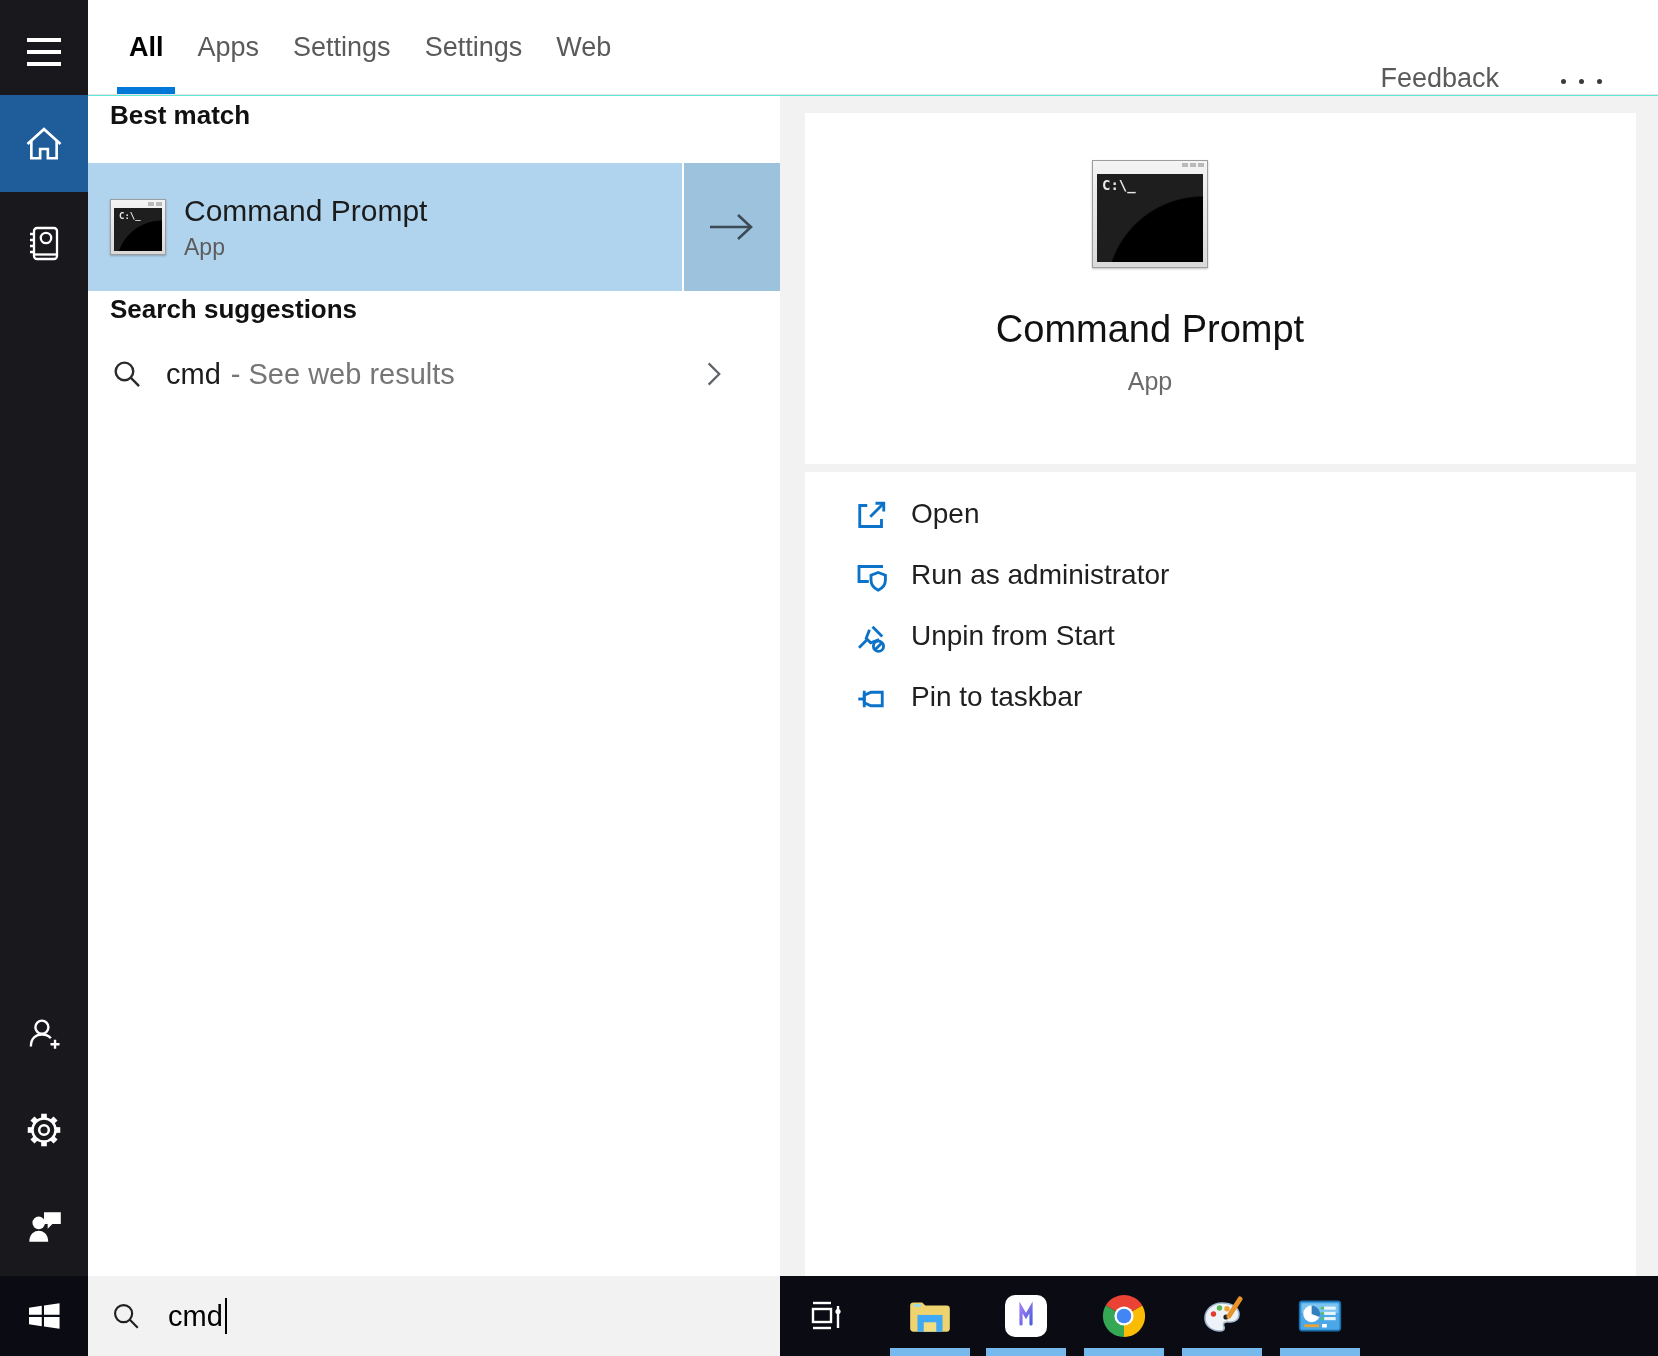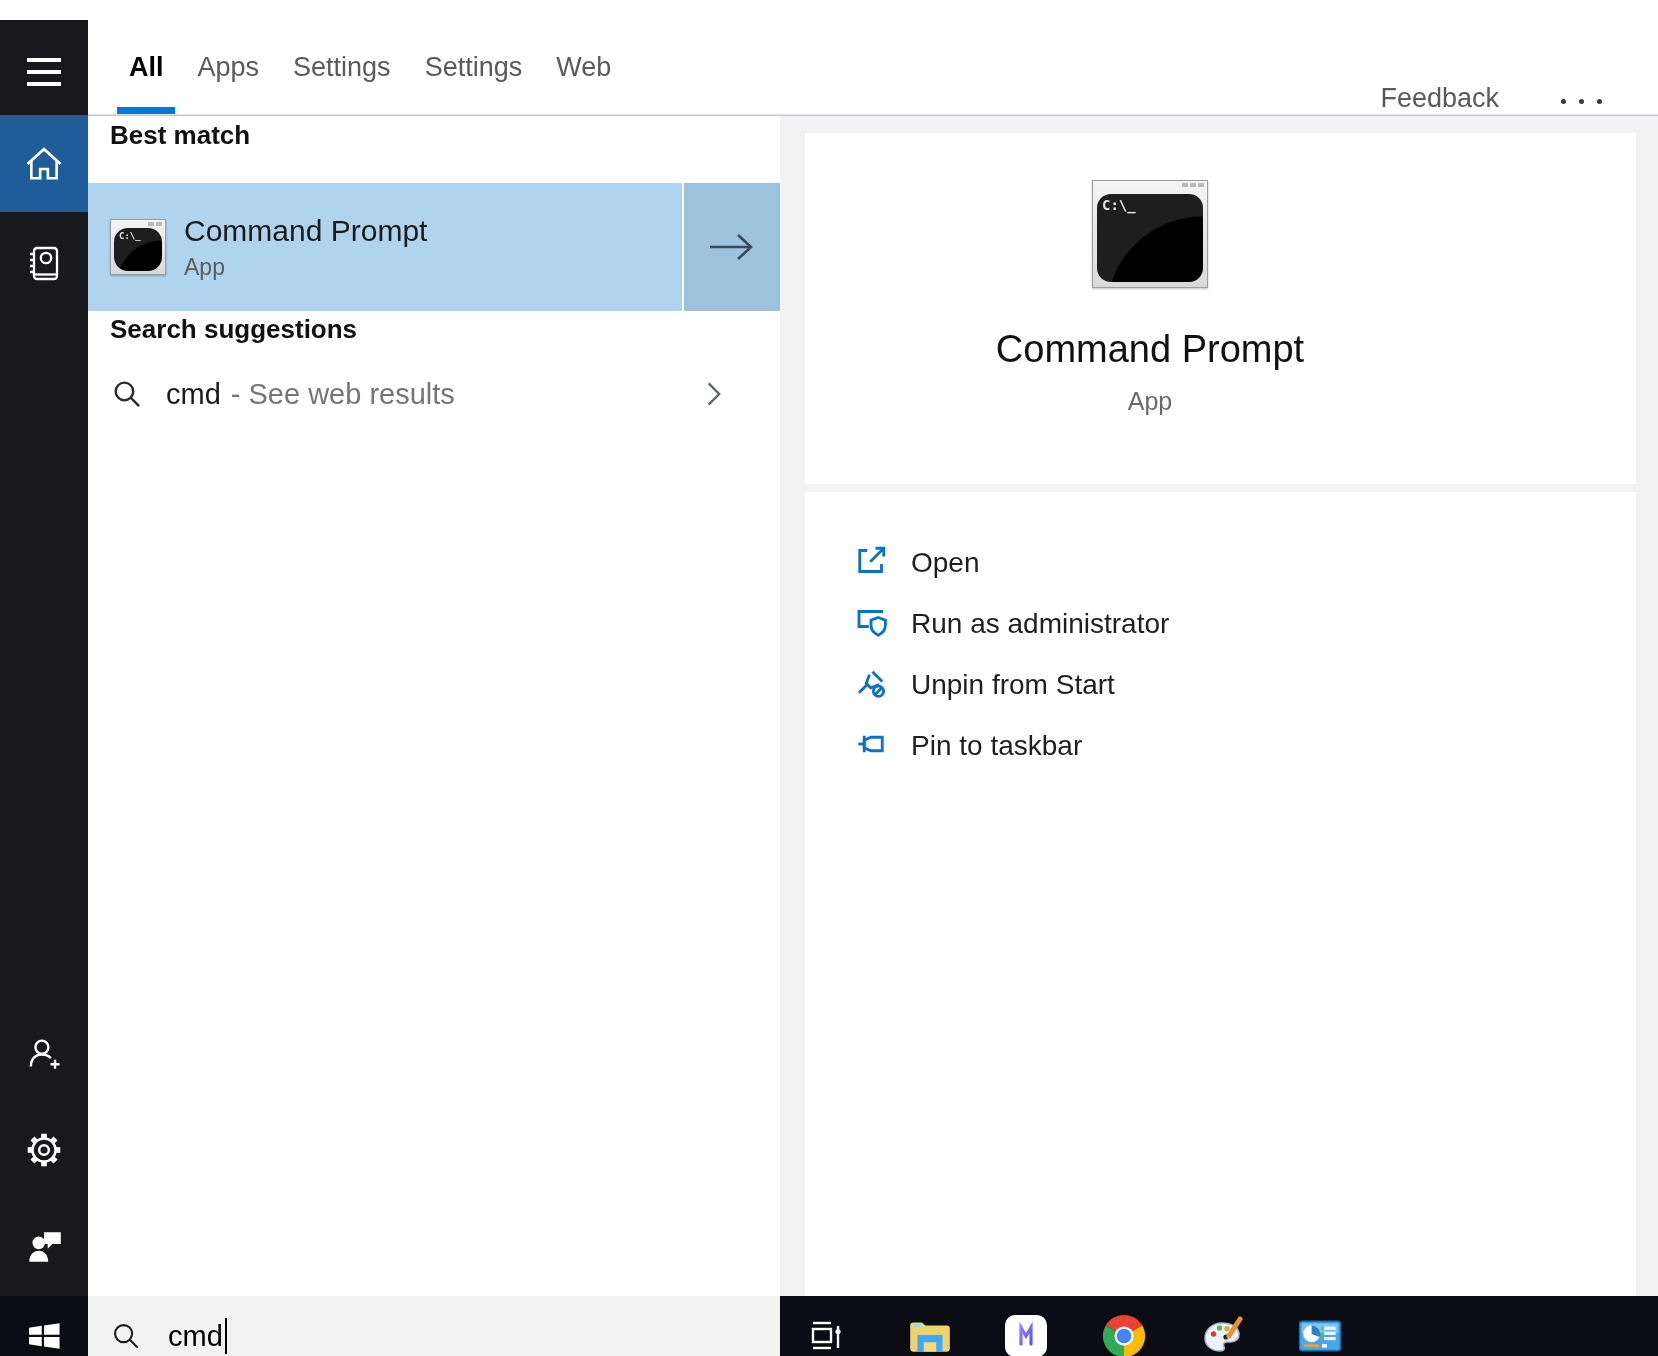--- a/index.html
+++ b/index.html
@@ -1,18 +1,18 @@
 <!DOCTYPE html>
 <html><head>
 <meta charset="utf-8">
 <style>
   * { margin:0; padding:0; box-sizing:border-box; }
   html,body { width:1658px; height:1356px; }
   body { font-family:"Liberation Sans","DejaVu Sans",sans-serif; background:#fff; overflow:hidden; }
-  .screen { position:relative; width:1658px; height:1116px; background:#f9a8d4;margin-top:20px; }
+  .screen { position:relative; width:1658px; height:1116px; background:#5eead4; }
 
   
   .rail { position:absolute; left:0; top:0; width:88px; height:1356px; background:#18181d; z-index:5; }
   .rail-btn { position:absolute; left:0; width:88px; height:88px; display:flex; align-items:center; justify-content:center; cursor:pointer; }
   .rail-btn.menu { top:8px; }
   .rail-home-block { position:absolute; left:0; top:95px; width:88px; height:97px; background:#1e5c9a; display:flex; align-items:center; justify-content:center; cursor:pointer; }
   .rail-journal { top:200px; }
   .rail-adduser { top:990px; }
   .rail-gear { top:1086px; }
   .rail-feedback { top:1182px; }
@@ -43,41 +43,41 @@
   .result-type { font-size:23px; color:#5c5c5c; }
 
   .suggestion-row { position:absolute; left:0; top:244px; width:692px; height:68px; display:flex; align-items:center; cursor:pointer; }
   .suggestion-row .mag { margin-left:22px; }
   .sugg-text { margin-left:22px; font-size:29px; color:#1b1b1b; }
   .sugg-hint { margin-left:10px; font-size:29px; color:#767676; }
   .sugg-chevron { position:absolute; right:52px; top:50%; transform:translateY(-50%); }
 
   
   .cmd-icon { position:relative; background:linear-gradient(#f4f4f4,#d9d9d9); border:1px solid #9e9e9e; box-shadow:0 1px 2px rgba(0,0,0,.25); }
-  .cmd-icon .screen-area { position:absolute; background:#000; background:radial-gradient(circle at 100% 135%, #000 60%, #1e1e1e 61%); overflow:hidden;border-radius:14px; }
+  .cmd-icon .screen-area { position:absolute; background:#000; background:radial-gradient(circle at 100% 135%, #000 60%, #1e1e1e 61%); overflow:hidden; }
   .cmd-icon .prompt { position:absolute; top:3px; left:5px; color:#e8e8e8; font-family:"DejaVu Sans Mono",monospace; font-weight:700; }
   .cmd-icon .winctl { position:absolute; top:2px; right:3px; display:flex; gap:2px; }
   .cmd-icon .winctl i { width:6px; height:4px; background:#b9b9b9; display:block; }
   .cmd-small { width:56px; height:56px; margin-left:22px; flex:0 0 auto; }
   .cmd-small .screen-area { left:3px; right:3px; top:8px; bottom:3px; }
   .cmd-small .prompt { font-size:9px; }
   .cmd-large { width:116px; height:108px; }
   .cmd-large .screen-area { left:4px; right:4px; top:13px; bottom:5px; }
   .cmd-large .prompt { font-size:14px; }
 
   
   .preview { position:absolute; left:780px; top:96px; width:878px; height:1180px; background:#f2f2f2; z-index:1; }
   .card { position:absolute; left:25px; width:831px; background:#fff; }
   .card-top { top:17px; height:351px; }
   .card-top-inner { width:690px; height:100%; display:flex; flex-direction:column; align-items:center; }
   .card-top-inner .cmd-large { margin-top:47px; }
   .preview-title { margin-top:40px; font-size:38px; color:#111; }
   .preview-sub { margin-top:16px; font-size:25px; color:#6a6a6a; }
   .card-actions { top:376px; height:804px; padding:26px 0 0 48px; }
-  .action-row { display:flex; align-items:flex-end; height:61px; cursor:pointer; }
+  .action-row { display:flex; align-items:flex-start; height:61px; cursor:pointer; }
   .action-row .aicon { width:36px; height:36px; flex:0 0 auto; display:flex; align-items:center; justify-content:center; }
   .action-label { margin-left:22px; font-size:28px; color:#1f1f1f; }
 
   
   .searchbar { position:absolute; left:88px; top:1276px; width:692px; height:80px; background:#f2f2f2; display:flex; align-items:center; z-index:6; cursor:text; }
   .searchbar .mag { margin-left:22px; }
   .search-text { margin-left:26px; font-size:29px; color:#000; }
   .caret { display:inline-block; width:2px; height:36px; background:#000; margin-left:2px; vertical-align:-7px; }
 
   

